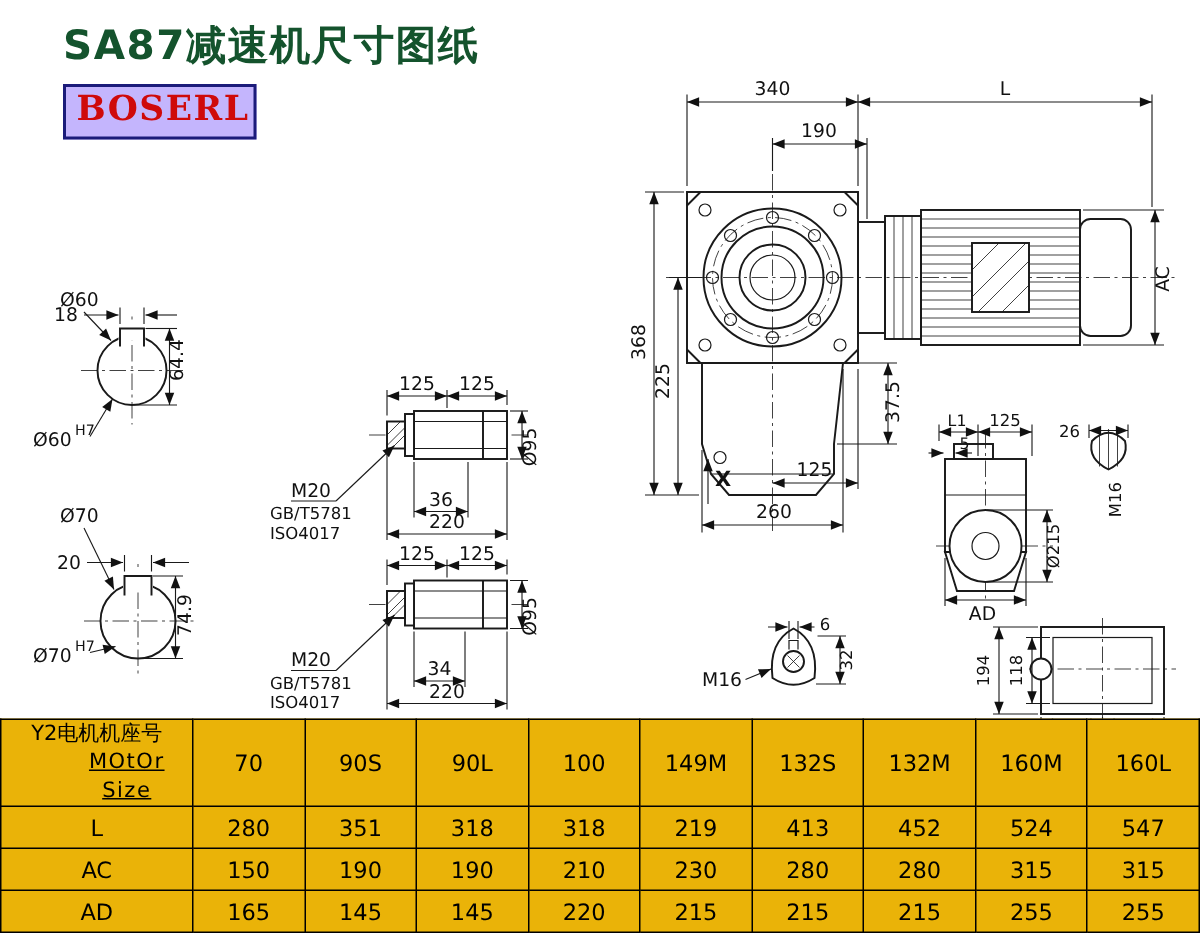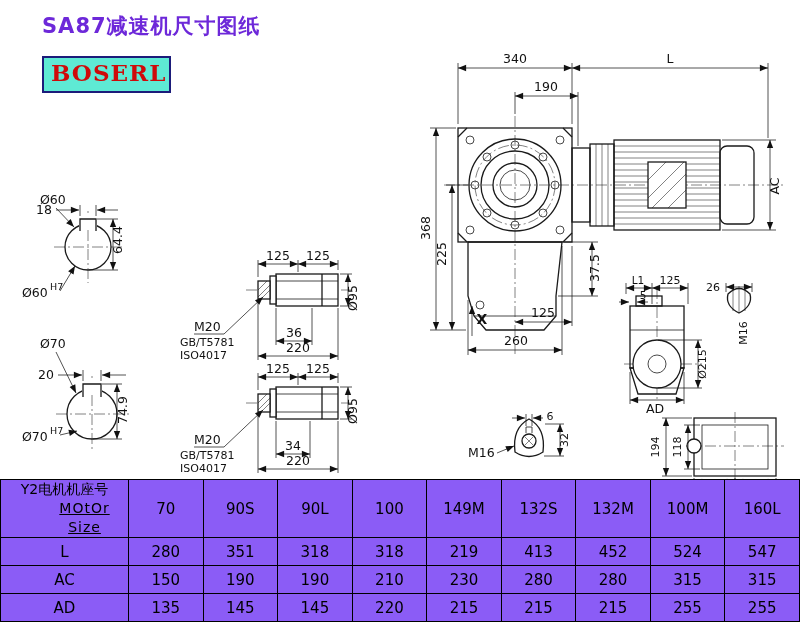--- a/index.html
+++ b/index.html
@@ -1,37 +1,37 @@
 <!DOCTYPE html>
 <html><head>
 <meta charset="utf-8">
 <style>
   html,body{margin:0;padding:0;background:#fff;}
   .stage{position:relative;width:800px;height:622px;background:#fff;overflow:hidden;font-family:"Liberation Sans",sans-serif;}
-  .title{position:absolute;left:42px;top:12px;font-size:21px;font-weight:bold;color:#6d28d9;letter-spacing:1px;font-family:"DejaVu Sans",sans-serif;}
+  .title{position:absolute;left:42px;top:12px;font-size:27px;font-weight:bold;color:#14532d;letter-spacing:1px;font-family:"DejaVu Sans",sans-serif;}
   .brand{position:absolute;left:42px;top:56px;width:118px;height:33px;border:2px solid #1b1b7a;color:#cf0a0a;
-         font-family:"DejaVu Serif",serif;font-weight:bold;font-size:23px;line-height:29px;padding-left:7px;letter-spacing:1px;background:#5eead4;}
+         font-family:"DejaVu Serif",serif;font-weight:bold;font-size:23px;line-height:29px;padding-left:7px;letter-spacing:1px;background:#c4b5fd;}
   svg.draw{position:absolute;left:0;top:0;}
   
   .ol{stroke:#1a1a1a;stroke-width:1.3;fill:none}
   .of{stroke:#1a1a1a;stroke-width:1.3;fill:#fff}
   .th{stroke:#1a1a1a;stroke-width:0.8;fill:none}
   .dl{stroke:#1a1a1a;stroke-width:0.75;fill:none}
   .cl{stroke:#1a1a1a;stroke-width:0.55;fill:none;stroke-dasharray:11 3 2 3}
   .hl{stroke:#1a1a1a;stroke-width:0.55;fill:none}
   .wf{fill:#fff;stroke:none}
   svg text{font-family:"DejaVu Sans",sans-serif;font-size:12.5px;fill:#111;text-anchor:middle}
   svg text.s{font-size:11px}
   svg text.xs{font-size:10.5px}
   svg text.st{text-anchor:start}
   svg text.b{font-weight:bold;font-size:14px}
   svg text.sup{font-size:9.5px;text-anchor:start}
   
   table.dims{position:absolute;left:0;bottom:0;width:800px;border-collapse:collapse;table-layout:fixed;
-             font-family:"DejaVu Sans",sans-serif;font-size:15px;color:#000;background:#8b5cf6;}
+             font-family:"DejaVu Sans",sans-serif;font-size:15px;color:#000;background:#eab308;}
   table.dims td{border:1px solid #000;text-align:center;vertical-align:middle;padding:0;}
   tr.hrow td{height:41px;}
   tr.drow td{height:27px;}
   .hcell{font-size:14px;line-height:19px;}
   .hcell .u{text-decoration:underline;letter-spacing:1px;padding-left:40px;}
 </style>
 </head>
 <body>
 
 <div class="stage">
@@ -362,21 +362,21 @@
           <div>Y2电机机座号</div>
           <div class="u">MOtOr Size</div>
         </td>
         <td>70</td>
         <td>90S</td>
         <td>90L</td>
         <td>100</td>
         <td>149M</td>
         <td>132S</td>
         <td>132M</td>
-        <td>100M</td>
+        <td>160M</td>
         <td>160L</td>
       </tr>
       <tr class="drow">
         <td>L</td>
         <td>280</td>
         <td>351</td>
         <td>318</td>
         <td>318</td>
         <td>219</td>
         <td>413</td>
@@ -391,21 +391,21 @@
         <td>190</td>
         <td>210</td>
         <td>230</td>
         <td>280</td>
         <td>280</td>
         <td>315</td>
         <td>315</td>
       </tr>
       <tr class="drow">
         <td>AD</td>
-        <td>135</td>
+        <td>165</td>
         <td>145</td>
         <td>145</td>
         <td>220</td>
         <td>215</td>
         <td>215</td>
         <td>215</td>
         <td>255</td>
         <td>255</td>
       </tr>
     </tbody>

